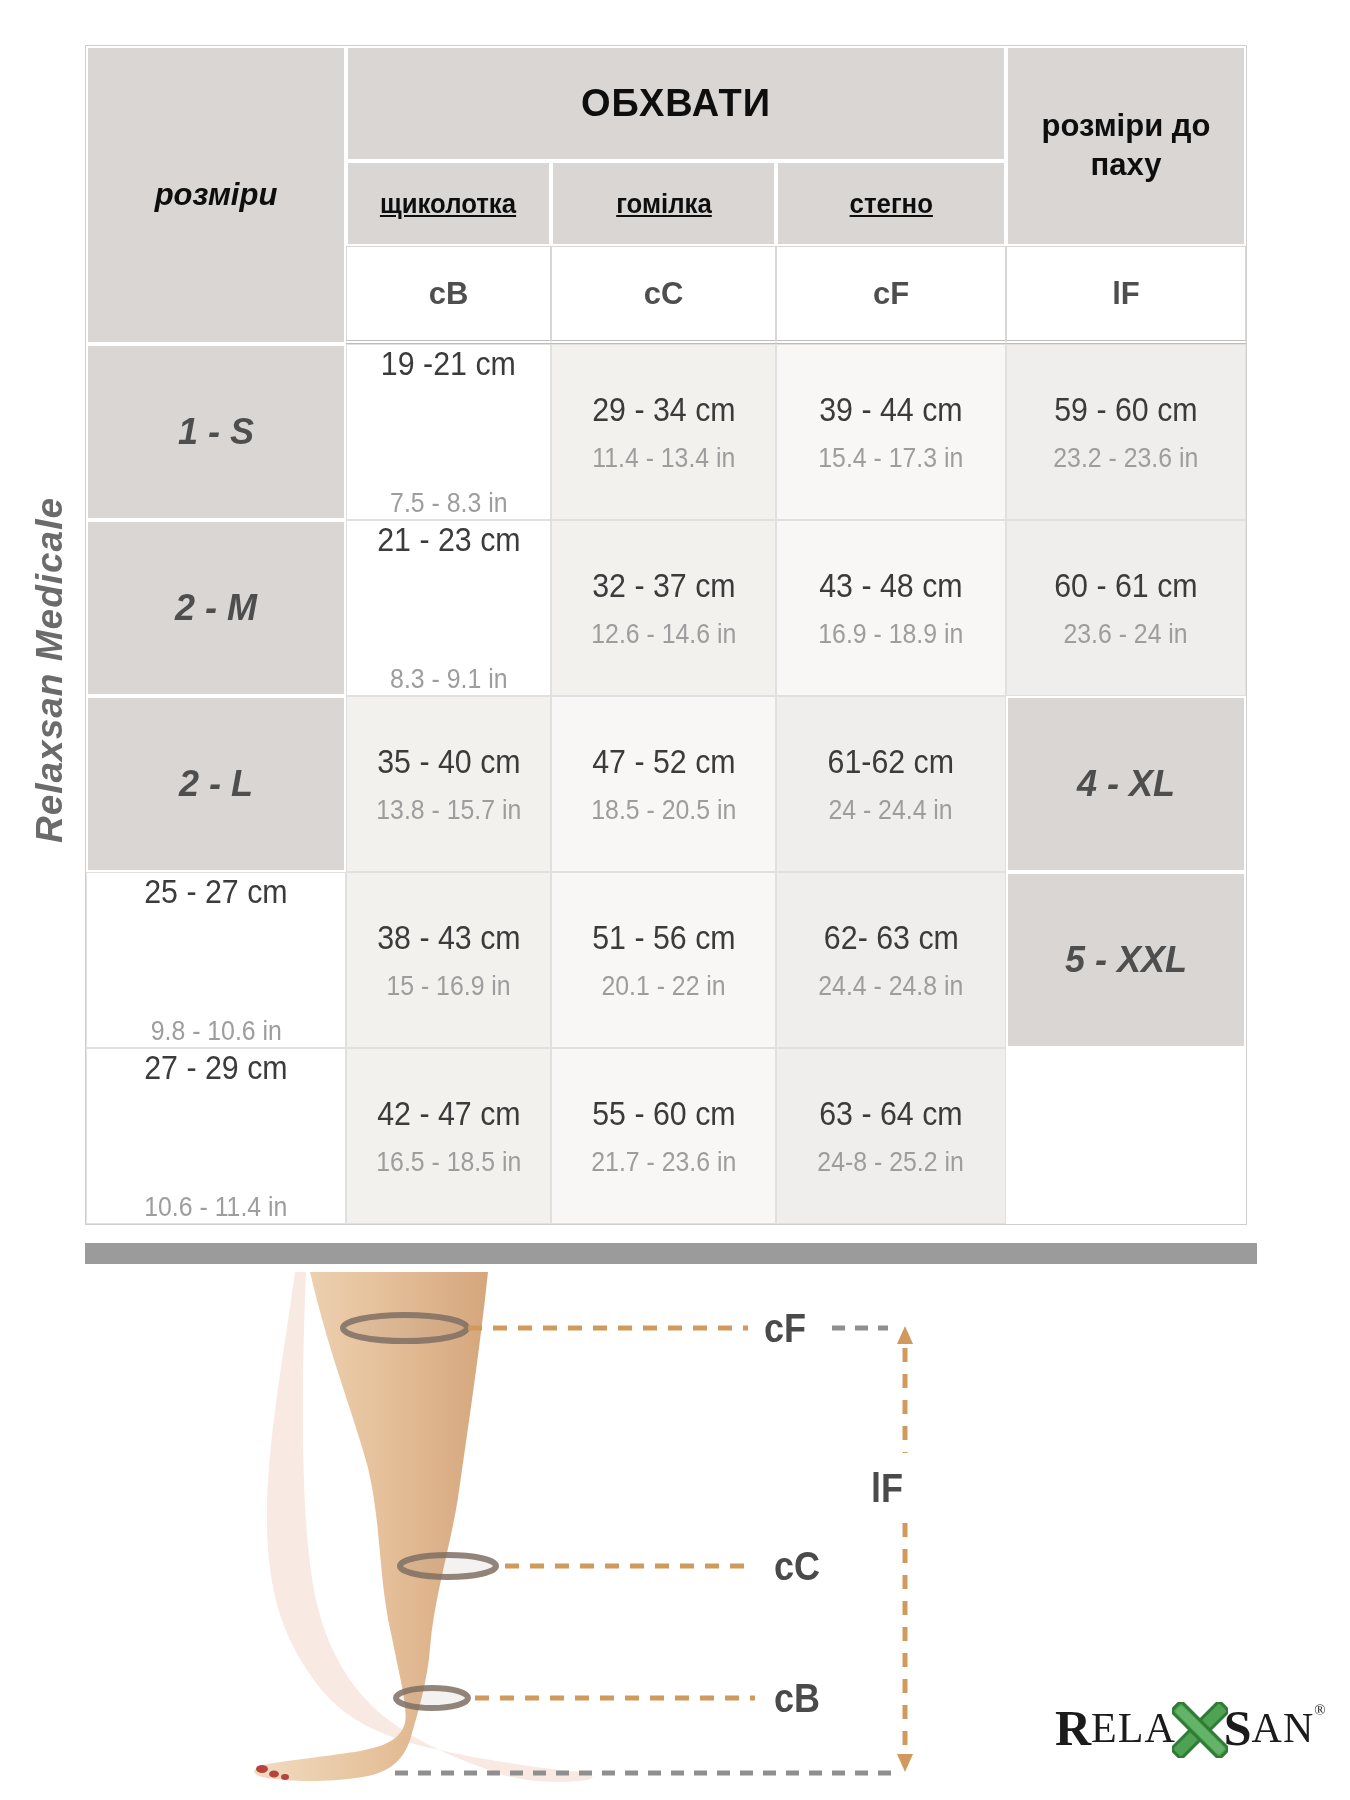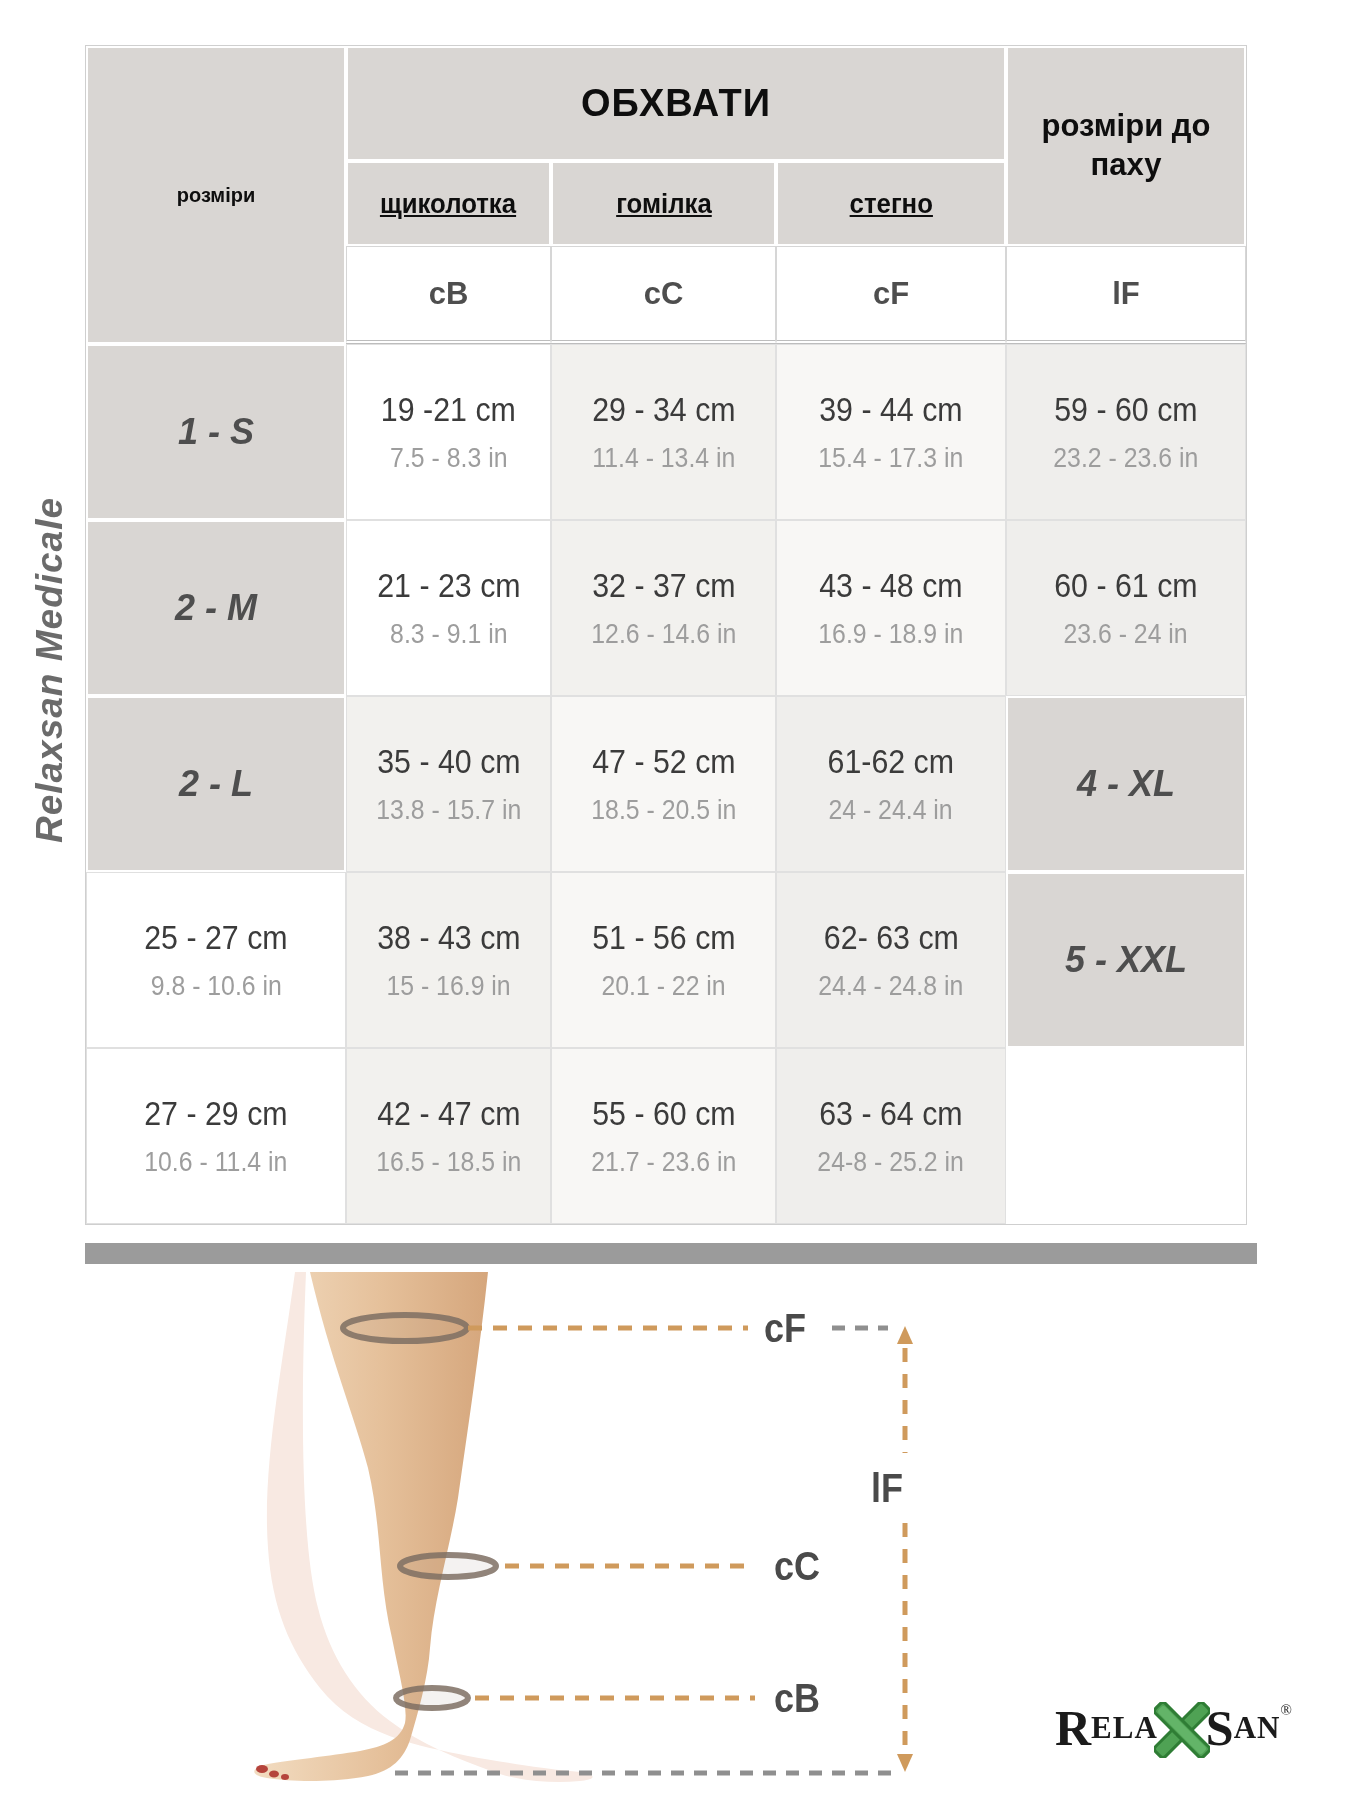--- a/index.html
+++ b/index.html
@@ -20,39 +20,39 @@
     display:grid;
     grid-template-columns:260px 205px 225px 230px 240px;
     grid-template-rows:115px 85px 98px repeat(5,176px);
     background:#ffffff;border:1px solid #cfcfcf;box-sizing:border-box;
   }
   .hcell{
     background:#d9d6d3;border:2px solid #ffffff;box-sizing:border-box;
     display:flex;align-items:center;justify-content:center;text-align:center;
     font-weight:bold;color:#0e0e0e;
   }
-  .c-sizes{grid-area:1/1/4/2;font-size:20px;}
+  .c-sizes{grid-area:1/1/4/2;font-size:31px;font-style:italic;}
   .c-girths{grid-area:1/2/2/5;font-size:38px;letter-spacing:1px;}
   .c-len{grid-area:1/5/3/6;font-size:31px;line-height:1.25;padding:0 20px;}
   .c-sub{font-size:28px;text-decoration:underline;}
   .code{
     background:#ffffff;border:1px solid #d6d6d6;border-bottom:4px double #bdbdbd;
     box-sizing:border-box;display:flex;align-items:center;justify-content:center;
     font-size:31px;font-weight:bold;color:#4e4e4e;
   }
   .scell{
     background:#d9d6d3;border:2px solid #ffffff;box-sizing:border-box;
     display:flex;align-items:center;justify-content:center;
     font-size:36px;font-weight:bold;font-style:italic;color:#4e4e4e;
   }
   .cell{
     border:1px solid #e0e0e0;box-sizing:border-box;
     display:flex;flex-direction:column;align-items:center;justify-content:center;gap:14px;
   }
-  .col-cb{background:#ffffff;}
+  .col-cb{background:#ffffff;justify-content:space-between;}
   .col-cc{background:#f2f1ee;}
   .col-cf{background:#f8f7f5;}
   .col-lf{background:#efeeec;}
   .cm{font-size:33px;color:#3b3b3b;transform:scaleX(.92);white-space:nowrap;}
   .in{font-size:27px;color:#9d9d9d;transform:scaleX(.92);white-space:nowrap;}
   .narrow{transform:scaleX(.92);}
   
   .bar{position:absolute;left:85px;top:1243px;width:1172px;height:21px;background:#9b9b9b;}
   
   .diagram{position:absolute;left:0;top:1268px;width:1350px;height:532px;}
@@ -64,21 +64,21 @@
   .lab-cf{left:750px;top:40px;}
   .lab-lf{left:852px;top:200px;}
   .lab-cc{left:762px;top:278px;}
   .lab-cb{left:762px;top:410px;}
   
   .logo{
     position:absolute;left:1055px;top:1700px;display:flex;align-items:center;
     font-family:"Liberation Serif", serif;color:#1b1b1b;white-space:nowrap;
   }
   .logo .big{font-size:50px;font-weight:bold;line-height:50px;}
-  .logo .small{font-size:31px;font-weight:bold;line-height:34px;letter-spacing:1px;}
+  .logo .small{font-size:42px;font-weight:normal;line-height:34px;letter-spacing:1px;}
   .logo .reg{font-size:15px;align-self:flex-start;margin-top:2px;}
   .logo-x{margin:0 -4px;position:relative;top:2px;}
 </style>
 </head>
 <body>
 
 <div class="side-text">Relaxsan Medicale</div>
 
 <div class="tbl">
   <div class="hcell c-sizes">розміри</div>

